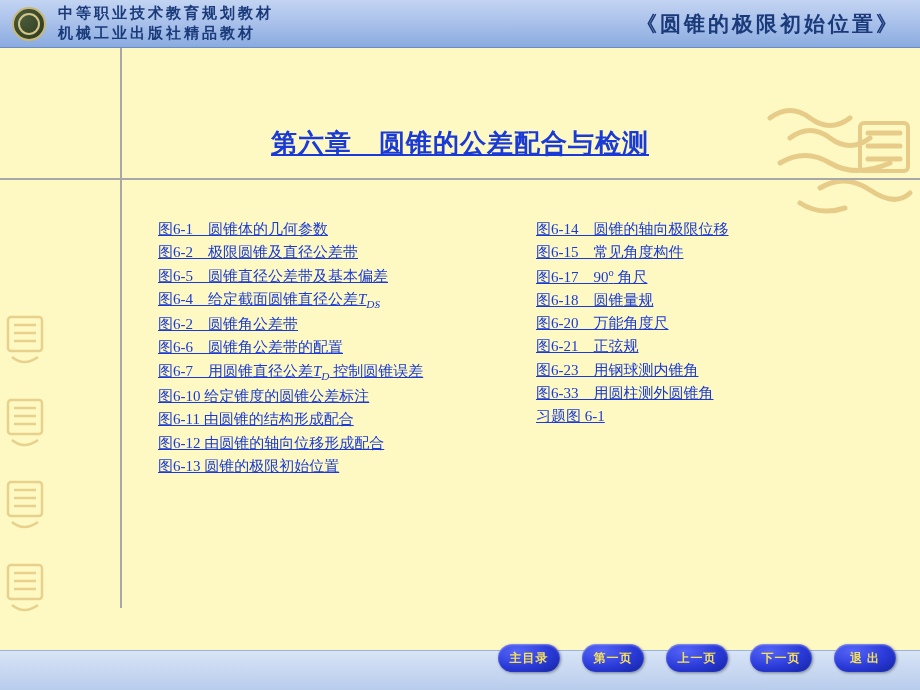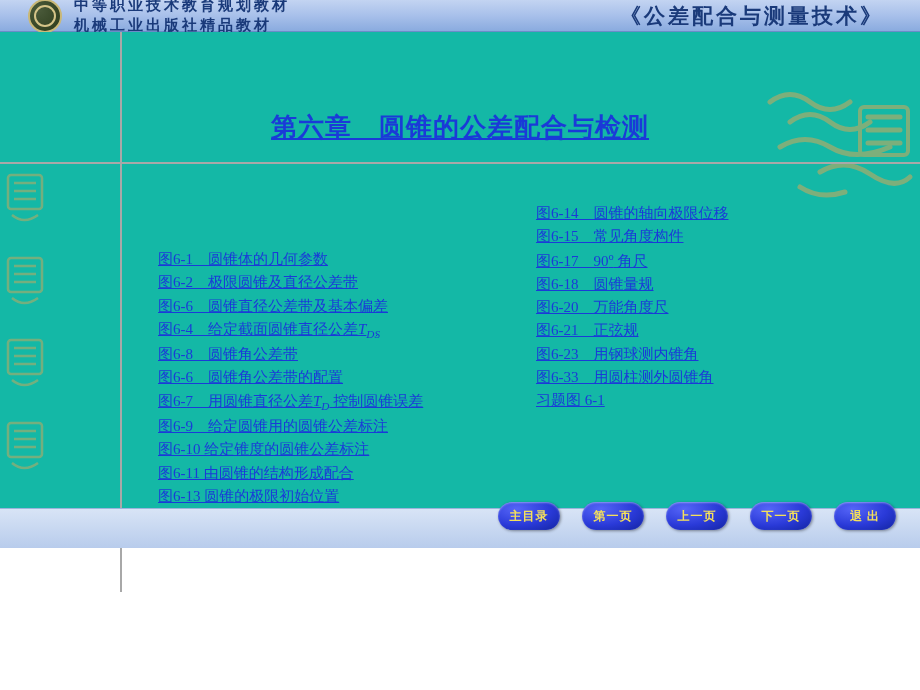--- a/index.html
+++ b/index.html
@@ -6,25 +6,25 @@
     body {
       width: 920px;
       height: 690px;
       font-family: "SimSun", "宋体", serif;
       background: #fff;
       position: relative;
       overflow: hidden;
     }
     .header {
       width: 100%;
-      height: 32px;
+      height: 48px;
       background: linear-gradient(to bottom, #c3d4f2 0%, #a8c0ea 50%, #8aabdf 100%);
       display: flex;
       align-items: center;
-      padding: 0 28px;
+      padding: 0 12px;
       border-bottom: 1px solid #6a8cc8;
     }
     .logo {
       width: 34px;
       height: 34px;
       border-radius: 50%;
       background: radial-gradient(circle at 30% 30%, #4a5a3a, #2a3a1a);
       border: 2px solid #c9b878;
       margin-right: 12px;
       flex-shrink: 0;
@@ -52,22 +52,22 @@
       margin-left: auto;
       font-size: 21px;
       color: #1a3a7a;
       font-weight: bold;
       letter-spacing: 3px;
       margin-right: 8px;
     }
     .content {
       position: relative;
       width: 100%;
-      height: 516px;
-      background: #14b8a6;
+      height: 642px;
+      background: #fef9c3;
     }
     .vline {
       position: absolute;
       top: 0;
       left: 120px;
       width: 2px;
       height: 560px;
       background: #a8a8a8;
     }
     .hline {
@@ -95,21 +95,21 @@
       left: 158px;
       right: 40px;
       display: flex;
     }
     .col {
       display: flex;
       flex-direction: column;
       font-size: 15px;
       line-height: 1.55;
     }
-    .col-left { width: 370px; margin-top: 46px; }
+    .col-left { width: 370px; }
     .col-right { margin-left: 8px; }
     .link {
       color: #1a3ad8;
       text-decoration: underline;
       white-space: nowrap;
       cursor: pointer;
     }
     .link sub { font-size: 0.75em; font-style: italic; }
     .link em { font-style: italic; }
     .link sup { font-size: 0.7em; }
@@ -176,21 +176,21 @@
   </style>
 </head>
 <body>
 
 <div class="header">
   <div class="logo"></div>
   <div class="header-left">
     <span>中等职业技术教育规划教材</span>
     <span>机械工业出版社精品教材</span>
   </div>
-  <div class="header-right">《公差配合与测量技术》</div>
+  <div class="header-right">《圆锥的极限初始位置》</div>
 </div>
 
 <div class="content">
 
   <div class="ornament-tr">
     <svg viewBox="0 0 160 130">
       <g stroke="#d4a858" stroke-width="5" fill="none" stroke-linecap="round">
         <path d="M10 20 Q30 5 50 20 T90 20"></path>
         <path d="M30 40 Q50 25 70 40 T110 40"></path>
         <path d="M20 65 Q45 50 70 65 T130 65"></path>
@@ -235,28 +235,28 @@
 
   <div class="vline"></div>
   <div class="hline"></div>
 
   <a class="chapter-title">第六章　圆锥的公差配合与检测</a>
 
   <div class="link-columns">
     <div class="col col-left" id="col-left">
         <a class="link">图6-1　圆锥体的几何参数</a>
         <a class="link">图6-2　极限圆锥及直径公差带</a>
-        <a class="link">图6-6　圆锥直径公差带及基本偏差</a>
+        <a class="link">图6-5　圆锥直径公差带及基本偏差</a>
         <a class="link">图6-4　给定截面圆锥直径公差<em>T</em><sub>DS</sub></a>
-        <a class="link">图6-8　圆锥角公差带</a>
+        <a class="link">图6-2　圆锥角公差带</a>
         <a class="link">图6-6　圆锥角公差带的配置</a>
         <a class="link">图6-7　用圆锥直径公差<em>T</em><sub>D</sub> 控制圆锥误差</a>
-        <a class="link">图6-9　给定圆锥用的圆锥公差标注</a>
         <a class="link">图6-10  给定锥度的圆锥公差标注</a>
         <a class="link">图6-11  由圆锥的结构形成配合</a>
+        <a class="link">图6-12  由圆锥的轴向位移形成配合</a>
         <a class="link">图6-13  圆锥的极限初始位置</a>
       </div>
     <div class="col col-right" id="col-right">
         <a class="link">图6-14　圆锥的轴向极限位移</a>
         <a class="link">图6-15　常见角度构件</a>
         <a class="link">图6-17　90<sup>o</sup> 角尺</a>
         <a class="link">图6-18　圆锥量规</a>
         <a class="link">图6-20　万能角度尺</a>
         <a class="link">图6-21　正弦规</a>
         <a class="link">图6-23　用钢球测内锥角</a>

